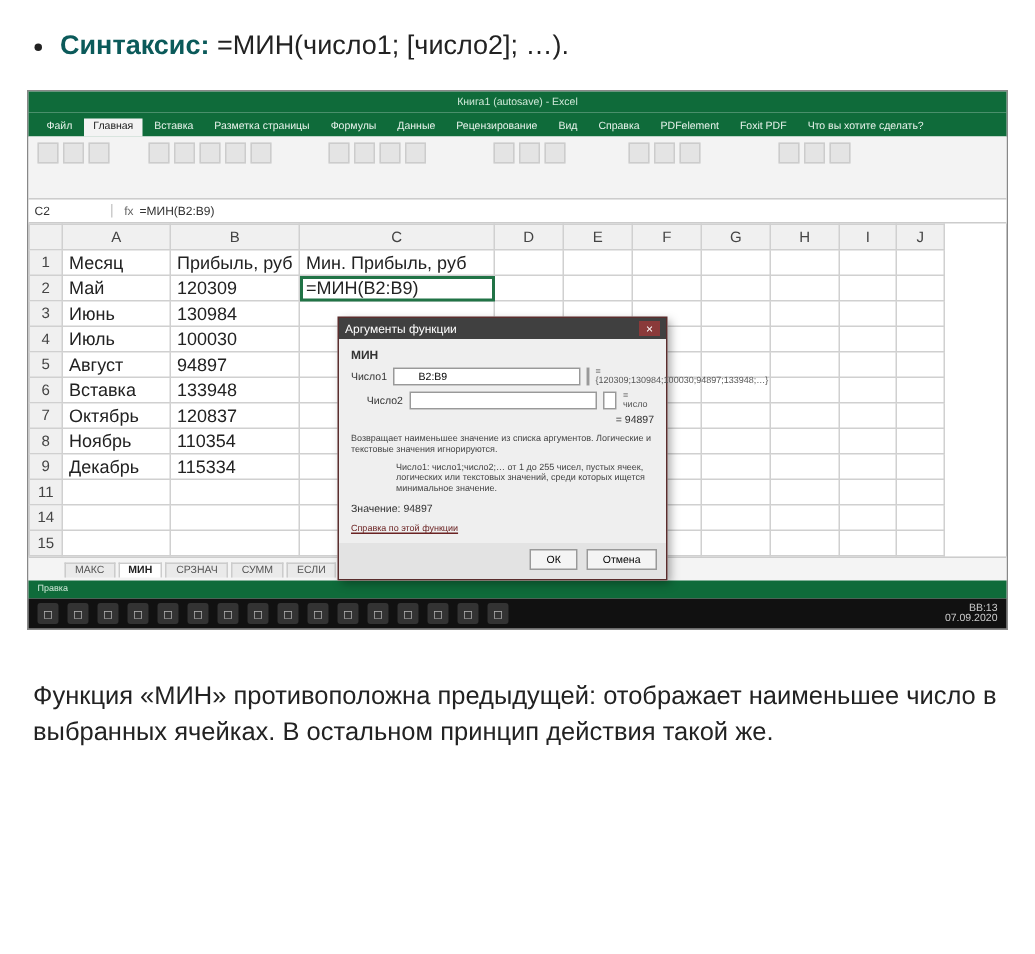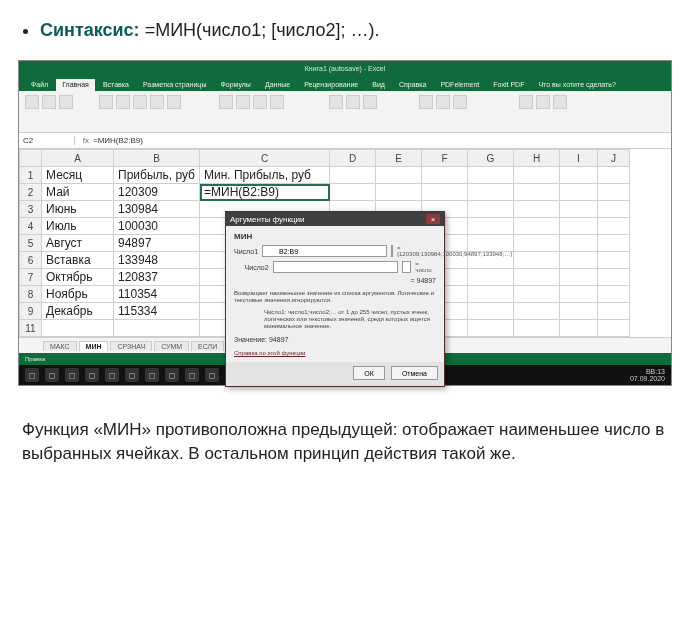--- a/index.html
+++ b/index.html
@@ -371,20 +371,46 @@
               <td></td>
               <td></td>
               <td></td>
               <td></td>
               <td></td>
               <td></td>
               <td></td>
               <td></td>
               <td></td>
             </tr>
+            <tr>
+              <td class="rowh">14</td>
+              <td></td>
+              <td></td>
+              <td></td>
+              <td></td>
+              <td></td>
+              <td></td>
+              <td></td>
+              <td></td>
+              <td></td>
+              <td></td>
+            </tr>
+            <tr>
+              <td class="rowh">15</td>
+              <td></td>
+              <td></td>
+              <td></td>
+              <td></td>
+              <td></td>
+              <td></td>
+              <td></td>
+              <td></td>
+              <td></td>
+              <td></td>
+            </tr>
           </tbody>
       </table>
 
       <div class="dialog">
         <div class="dlg-title">
           <span>Аргументы функции</span>
           <span class="dlg-close">×</span>
         </div>
         <div class="dlg-body">
           <div style="font-weight:700;font-size:8px;margin-bottom:4px;">МИН</div>

